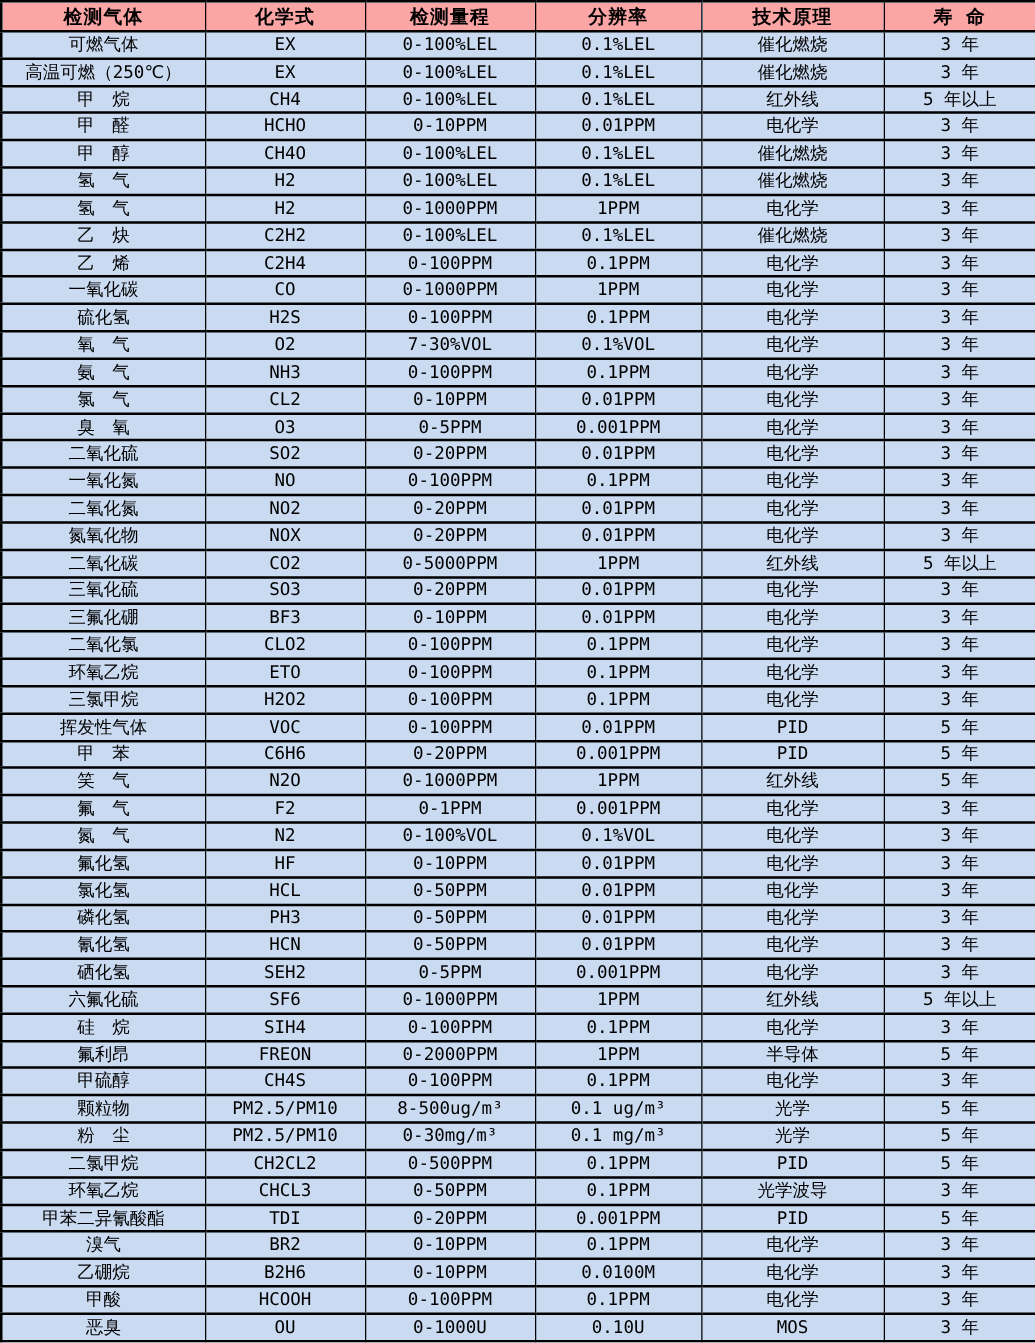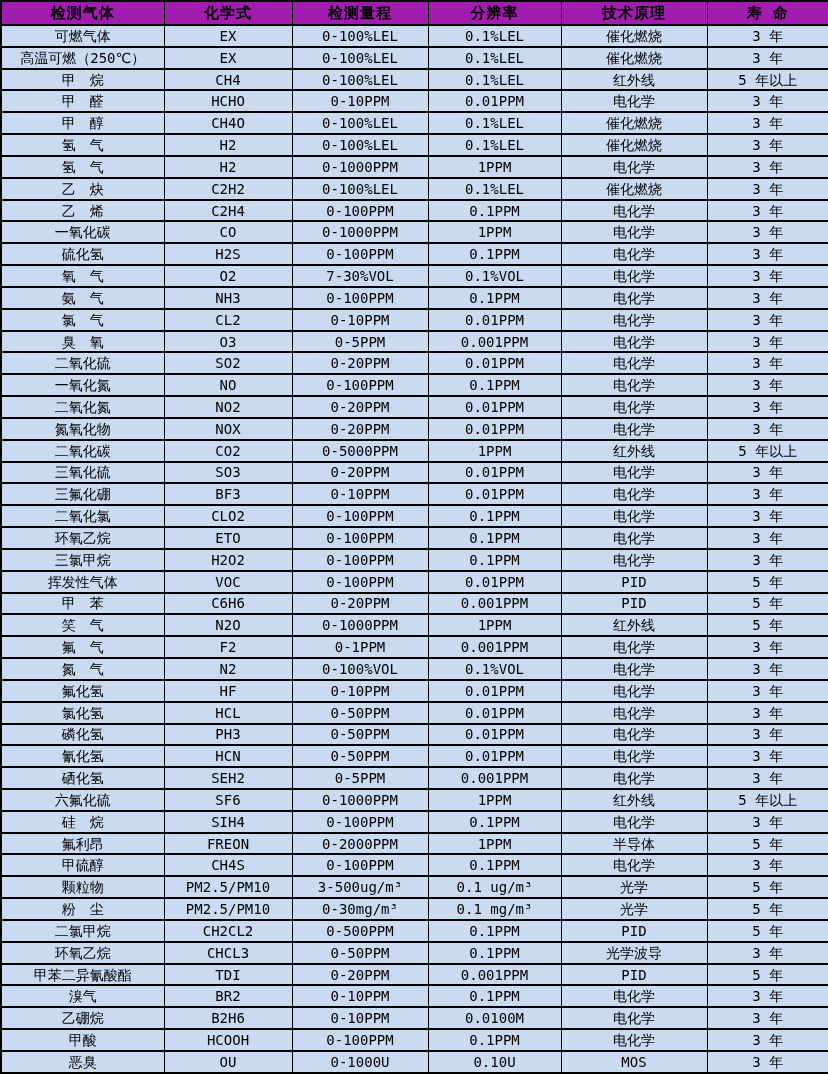--- a/index.html
+++ b/index.html
@@ -28,21 +28,21 @@
     border-left: 1px solid #000000;
     border-top: 2px solid #000000;
     text-align: center;
     vertical-align: middle;
     padding: 0 2px;
     color: #000000;
     white-space: nowrap;
     overflow: hidden;
   }
   thead th {
-    background: #a21caf;
+    background: #fca5a5;
     font-size: 15px;
     font-weight: bold;
     height: 22px;
     letter-spacing: 1px;
   }
   tbody td {
     font-size: 14px;
     line-height: 1;
   }
 </style>
@@ -377,21 +377,21 @@
         <td>甲硫醇</td>
         <td>CH4S</td>
         <td>0-100PPM</td>
         <td>0.1PPM</td>
         <td>电化学</td>
         <td>3 年</td>
       </tr>
       <tr>
         <td>颗粒物</td>
         <td>PM2.5/PM10</td>
-        <td>3-500ug/m³</td>
+        <td>8-500ug/m³</td>
         <td>0.1 ug/m³</td>
         <td>光学</td>
         <td>5 年</td>
       </tr>
       <tr>
         <td>粉　尘</td>
         <td>PM2.5/PM10</td>
         <td>0-30mg/m³</td>
         <td>0.1 mg/m³</td>
         <td>光学</td>

